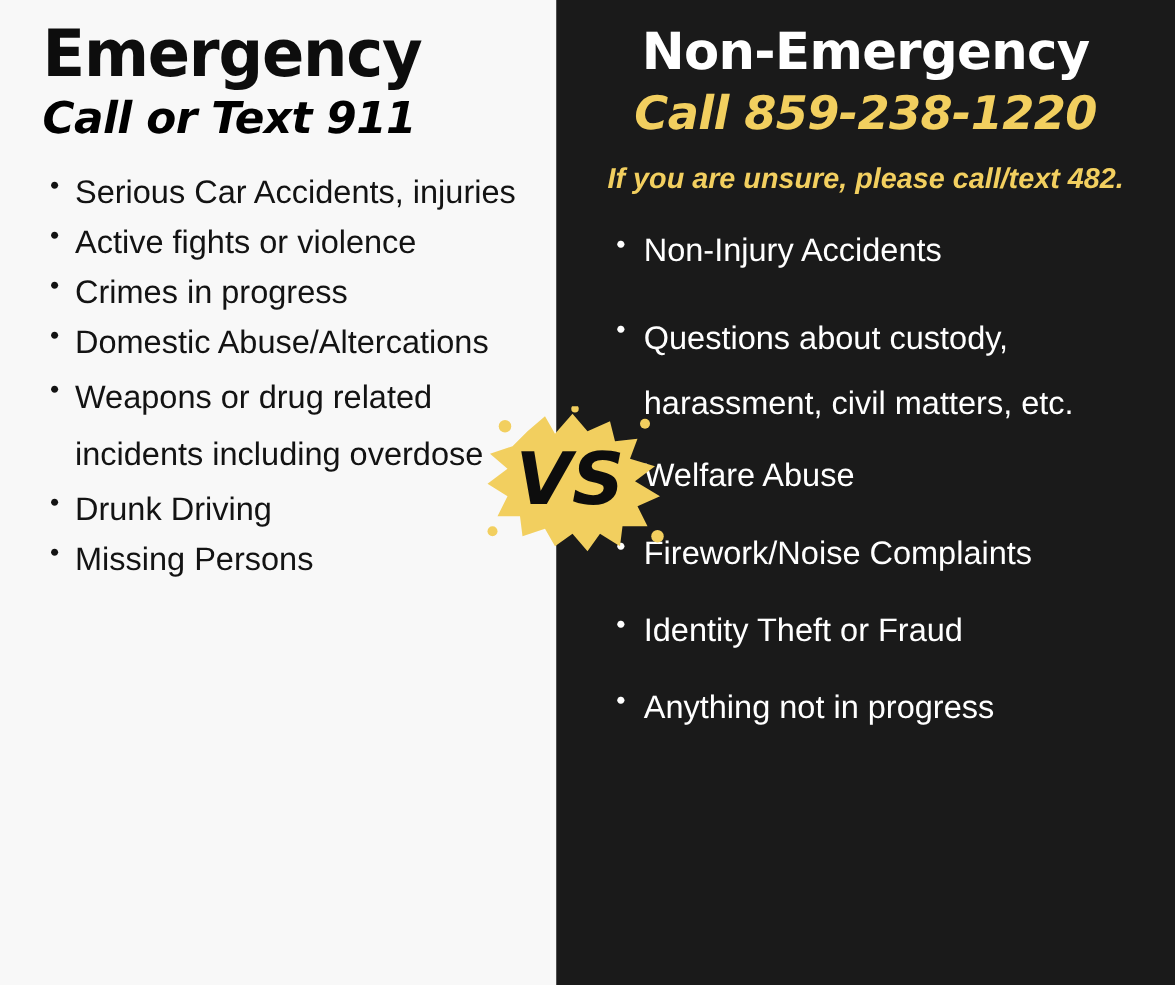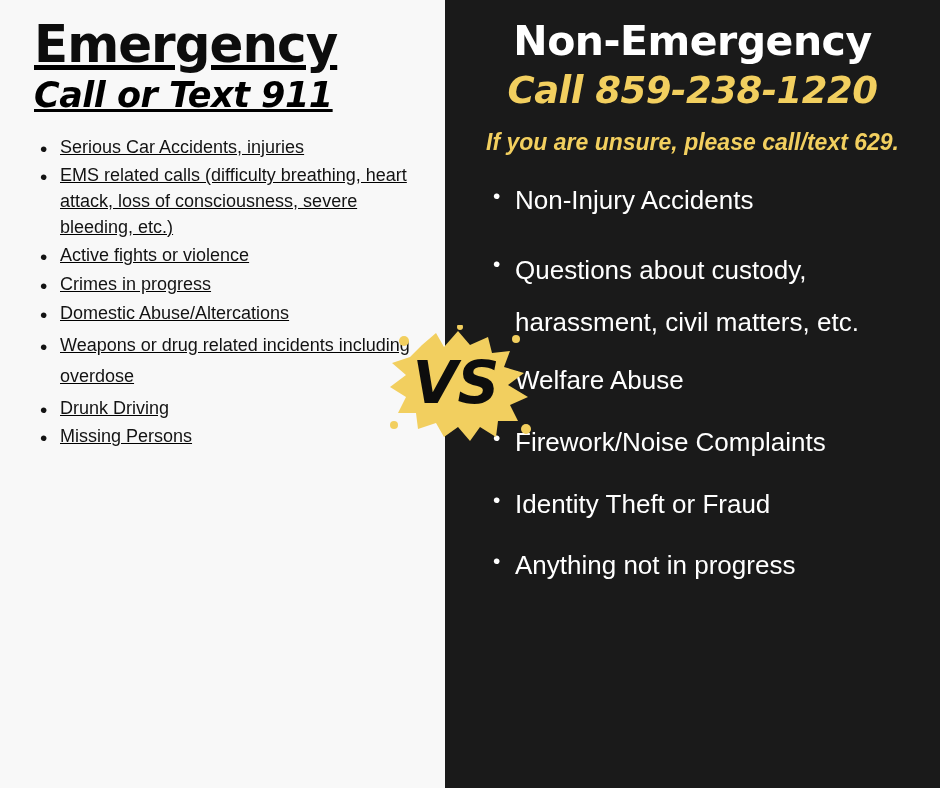--- a/index.html
+++ b/index.html
@@ -22,21 +22,20 @@
   }
 
   
   .left-panel {
     position: relative;
     width: 445px;
     height: 788px;
     background: #f8f8f8;
     box-sizing: border-box;
     padding: 18px 20px 0 34px;
-    text-decoration: underline;
   }
   .left-title {
     font-family: "DejaVu Sans", sans-serif;
     font-weight: bold;
     font-size: 52px;
     line-height: 1.0;
     letter-spacing: -1px;
     color: #0d0d0d;
     margin: 0;
     transform: scaleX(0.96);
@@ -52,21 +51,21 @@
     margin: 6px 0 0 0;
     letter-spacing: -0.5px;
   }
   ul.left-list {
     list-style: none;
     margin: 20px 0 0 0;
     padding: 0;
   }
   ul.left-list li {
     position: relative;
-    font-size: 18px;
+    font-size: 26px;
     line-height: 1.43;
     color: #131313;
     padding-left: 26px;
     margin-bottom: 3px;
   }
   ul.left-list li::before {
     content: "\2022";
     position: absolute;
     left: 6px;
     top: -1px;
@@ -159,34 +158,33 @@
 <body>
 
 <div class="poster">
 
   <div class="left-panel">
     <h1 class="left-title">Emergency</h1>
     <div class="left-subtitle">Call or Text 911</div>
 
     <ul class="left-list">
       <li>Serious Car Accidents, injuries</li>
-      <li>EMS related calls (difficulty breathing, heart attack, loss of consciousness, severe bleeding, etc.)</li>
       <li>Active fights or violence</li>
       <li>Crimes in progress</li>
       <li>Domestic Abuse/Altercations</li>
       <li class="loose">Weapons or drug related incidents including overdose</li>
       <li>Drunk Driving</li>
       <li>Missing Persons</li>
     </ul>
   </div>
 
   <div class="right-panel">
     <h1 class="right-title">Non-Emergency</h1>
     <div class="right-phone">Call  859-238-1220</div>
-    <div class="right-note">If you are unsure, please call/text 629.</div>
+    <div class="right-note">If you are unsure, please call/text 482.</div>
 
     <ul class="right-list">
       <li>Non-Injury Accidents</li>
       <li class="tall"> Questions about custody, harassment, civil matters, etc.</li>
       <li>Welfare Abuse</li>
       <li>Firework/Noise Complaints</li>
       <li>Identity Theft or Fraud</li>
       <li>Anything not in progress</li>
     </ul>
   </div>

